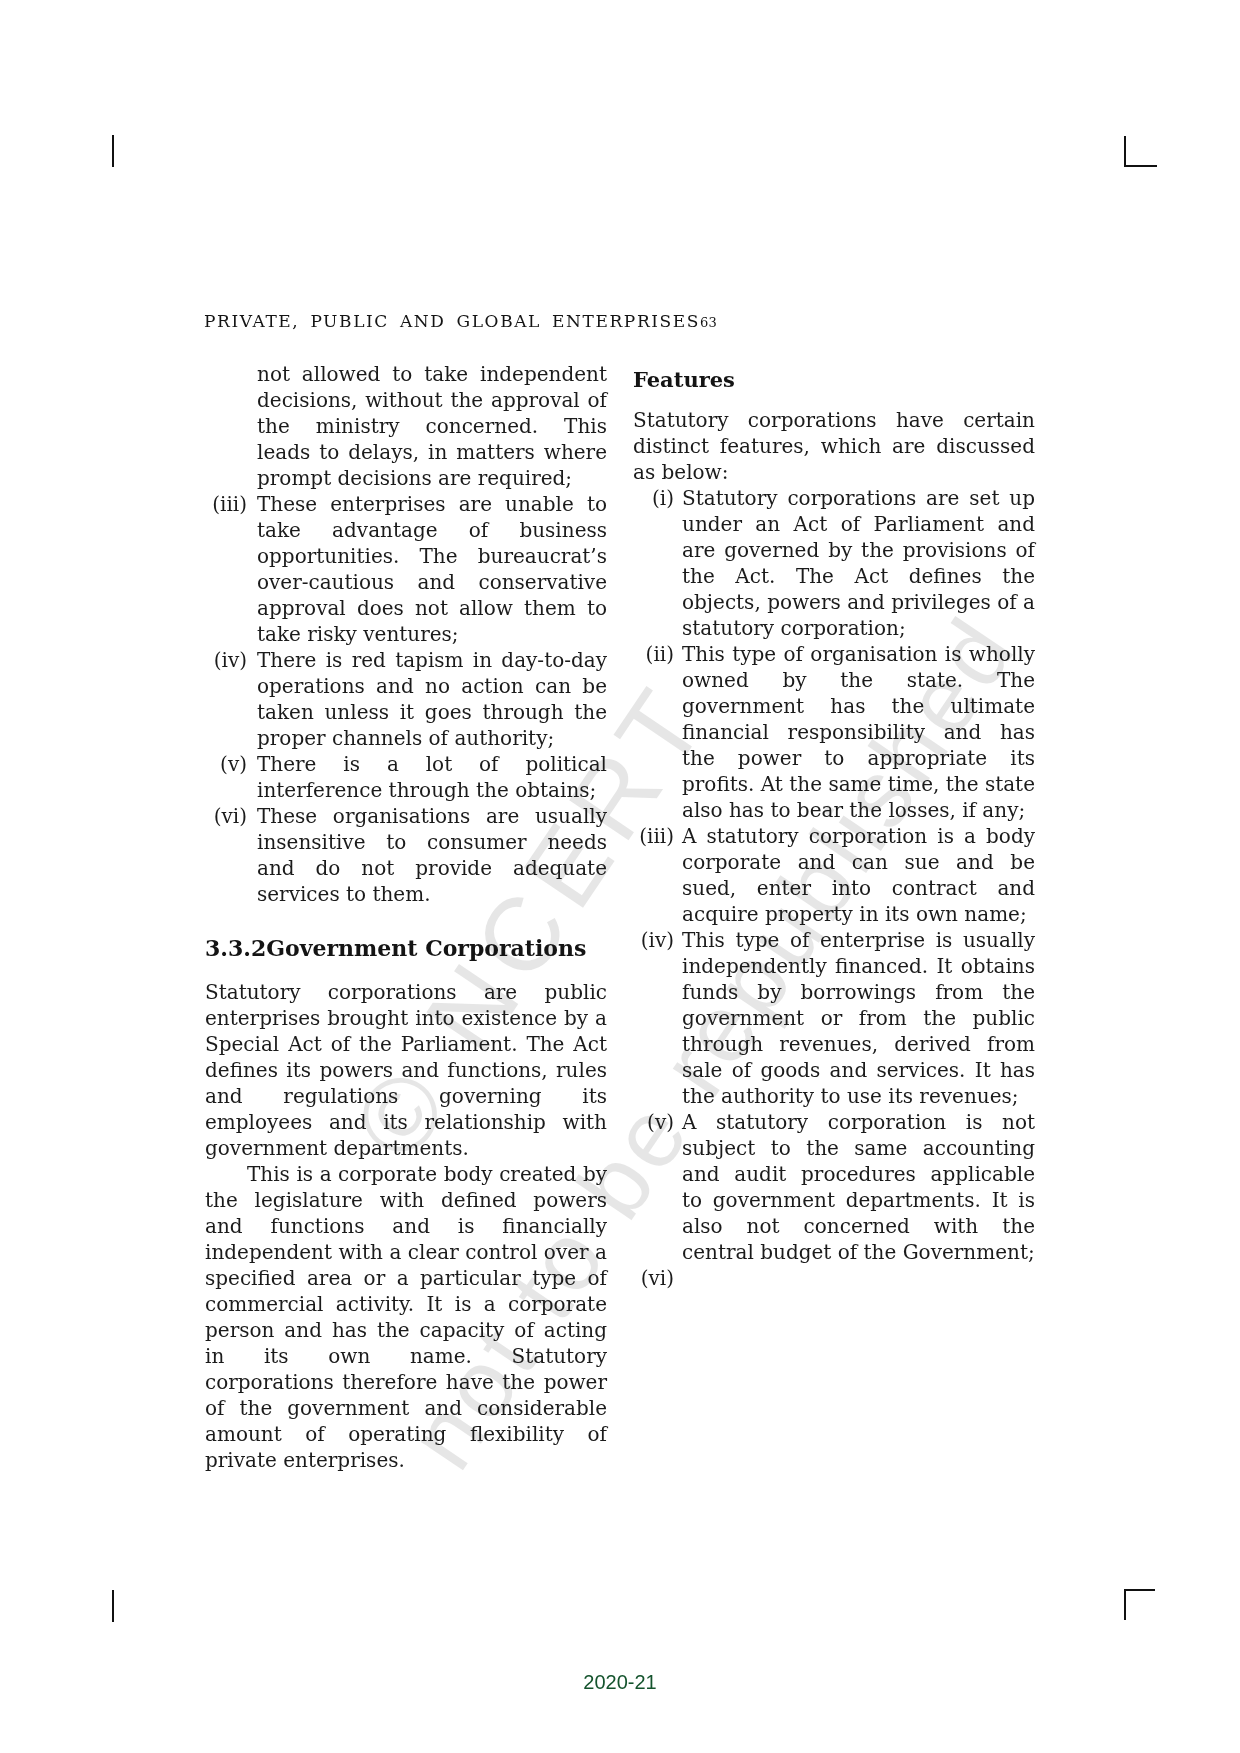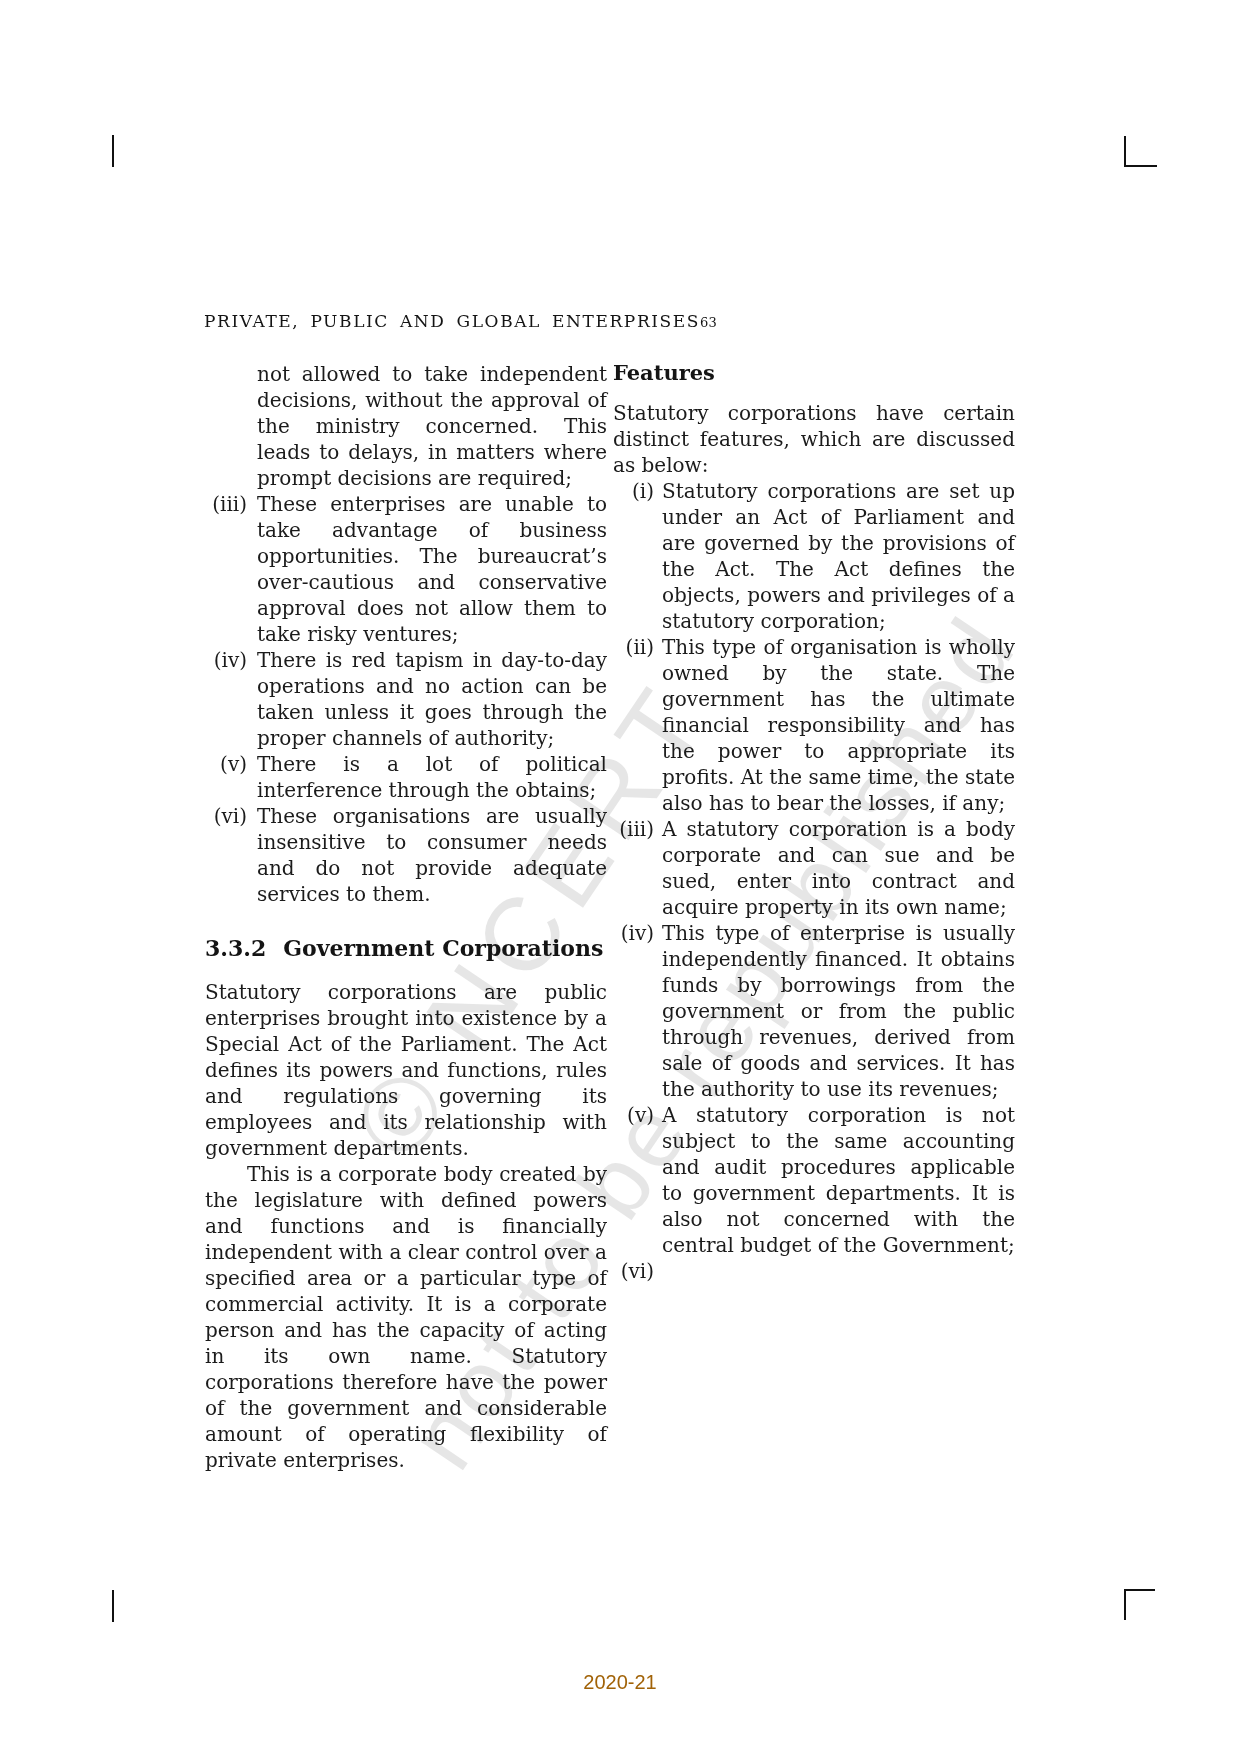--- a/index.html
+++ b/index.html
@@ -38,42 +38,42 @@
   }
   .rh-title { font-size:17px; letter-spacing:1.6px; word-spacing:4px; color:#141414; }
   .rh-page  { font-size:13px; color:#141414; }
 
   
   .col {
     position:absolute; top:361px; width:402px;
     font-size:20px; line-height:26px; text-align:justify; color:#1b1b1b;
   }
   .col-left  { left:205px; }
-  .col-right { left:613px; }
+  .col-right { left:633px;margin-top:7px; }
 
   .cont-para { padding-left:52px; }
 
   .li { display:flex; align-items:flex-start; }
   .li .marker { flex:0 0 52px; text-align:right; padding-right:10px; white-space:nowrap; }
   .col-right .li .marker { flex:0 0 49px; padding-right:8px; }
   .li .li-text { flex:1 1 auto; text-align:justify; }
 
   .section-heading { font-size:22px; line-height:27px; font-weight:bold; text-align:left;
                      margin-top:28px; margin-bottom:17px; color:#141414; }
-  .section-heading .sec-num { margin-right:17px; }
+  .section-heading .sec-num { }
 
   .features-heading { font-size:21px; line-height:24px; font-weight:bold; text-align:left;
                       margin-bottom:15px; color:#141414; }
   .intro-para { margin-bottom:0; }
   .indent-first { text-indent:42px; }
 
   
   .footer {
     position:absolute; top:1671px; left:0; width:1240px; text-align:center;
-    font-family:"Liberation Sans", sans-serif; font-size:20px; color:#a16207;
+    font-family:"Liberation Sans", sans-serif; font-size:20px; color:#14532d;
   }
 </style>
 </head>
 <body>
 
 <div class="page">
 
   <div class="crop-line crop-tl"></div>
   <div class="crop-tr"></div>
   <div class="crop-line crop-bl"></div>

